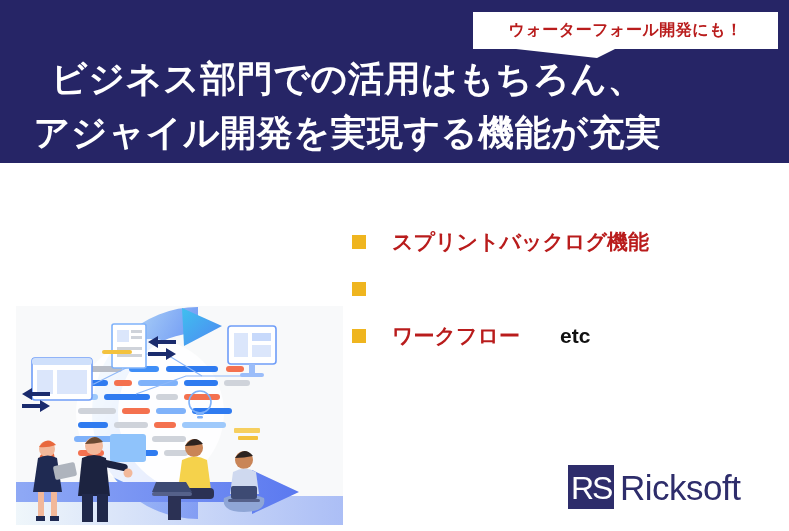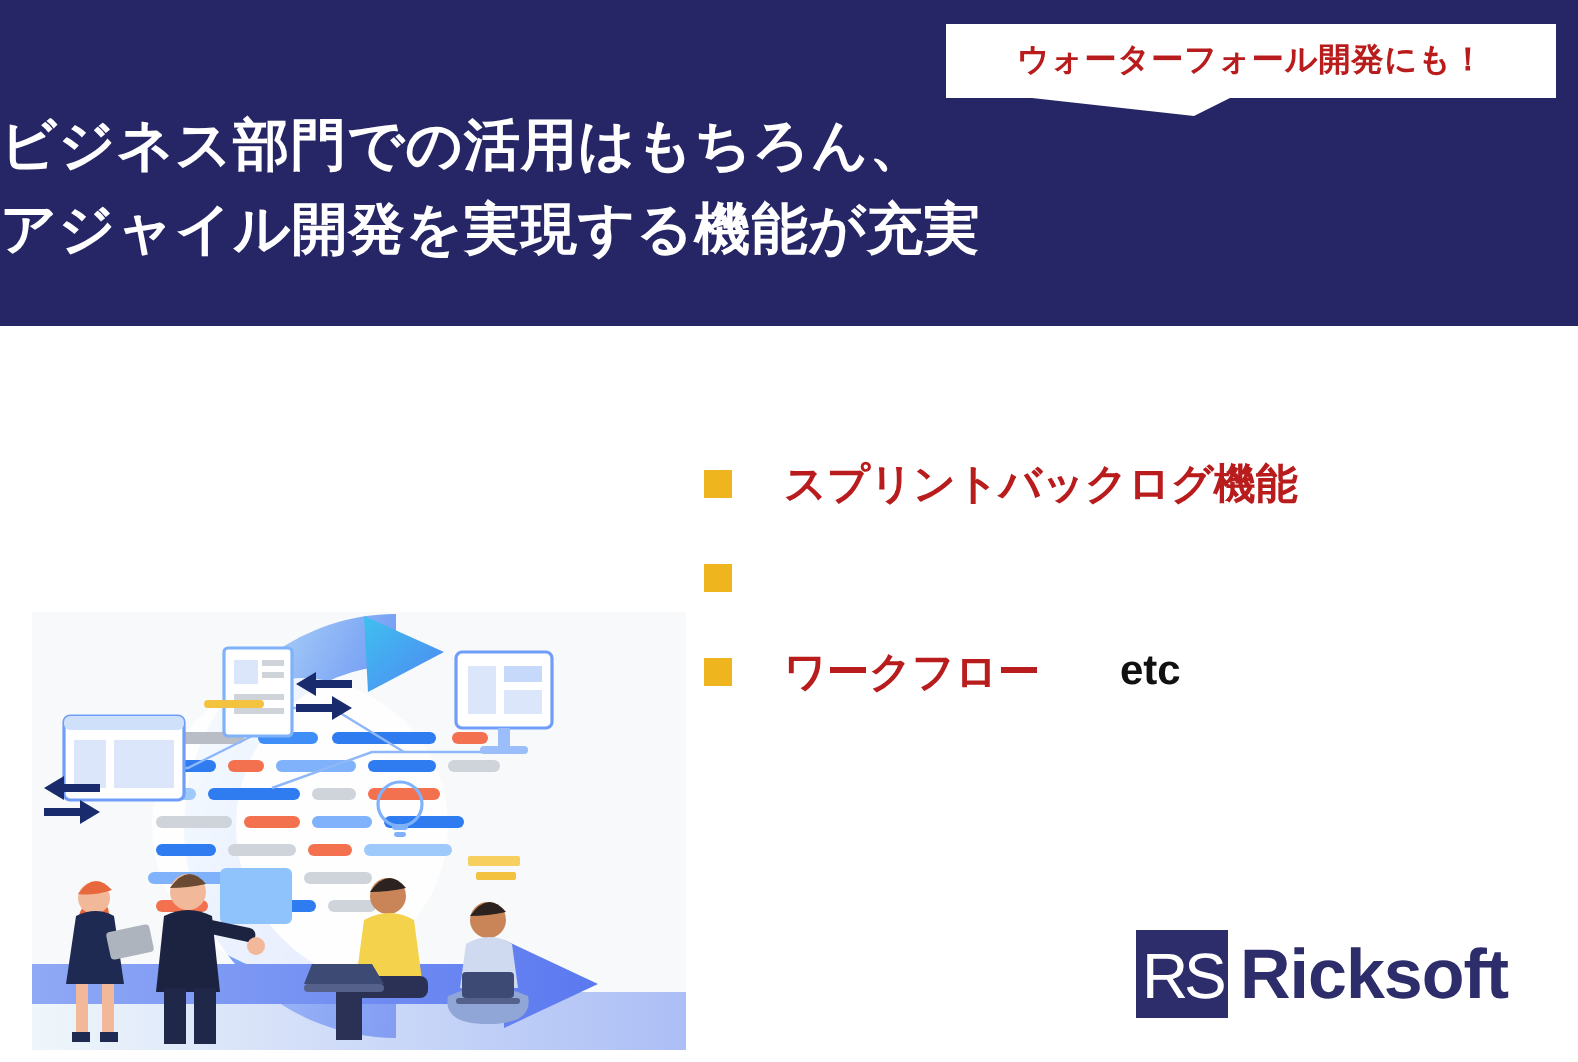--- a/index.html
+++ b/index.html
@@ -12,22 +12,22 @@
   }
 
   
   .header-band{
     position:absolute;left:0;top:0;width:789px;height:163px;
     background:#262566;
     overflow:hidden;
   }
   .header-title{
     position:absolute;left:0;top:52px;width:695px;
-    color:#ffffff;
-    font-size:28px;font-weight:bold;line-height:1.5;
+    text-align:center;color:#ffffff;
+    font-size:36px;font-weight:bold;line-height:1.5;
     letter-spacing:.5px;
     white-space:nowrap;
   }
   .title-line{display:block;}
 
   
   .ribbon{
     position:absolute;left:473px;top:12px;width:305px;height:46px;
     z-index:5;
   }
@@ -70,21 +70,21 @@
     position:absolute;left:568px;top:465px;
     display:flex;align-items:center;
   }
   .logo-mark{
     width:46px;height:44px;background:#2e2d6b;
     position:relative;flex:0 0 auto;
   }
   .logo-mark svg{display:block;}
   .logo-word{
     color:#2e2d6b;font-size:35px;line-height:1;margin-left:6px;
-    font-weight:bold;letter-spacing:-0.5px;
+    font-weight:normal;letter-spacing:-0.5px;
   }
 </style>
 </head>
 <body>
 
 <div class="header-band">
   <div class="header-title">
     <span class="title-line">ビジネス部門での活用はもちろん、</span>
     <span class="title-line">アジャイル開発を実現する機能が充実</span>
   </div>

